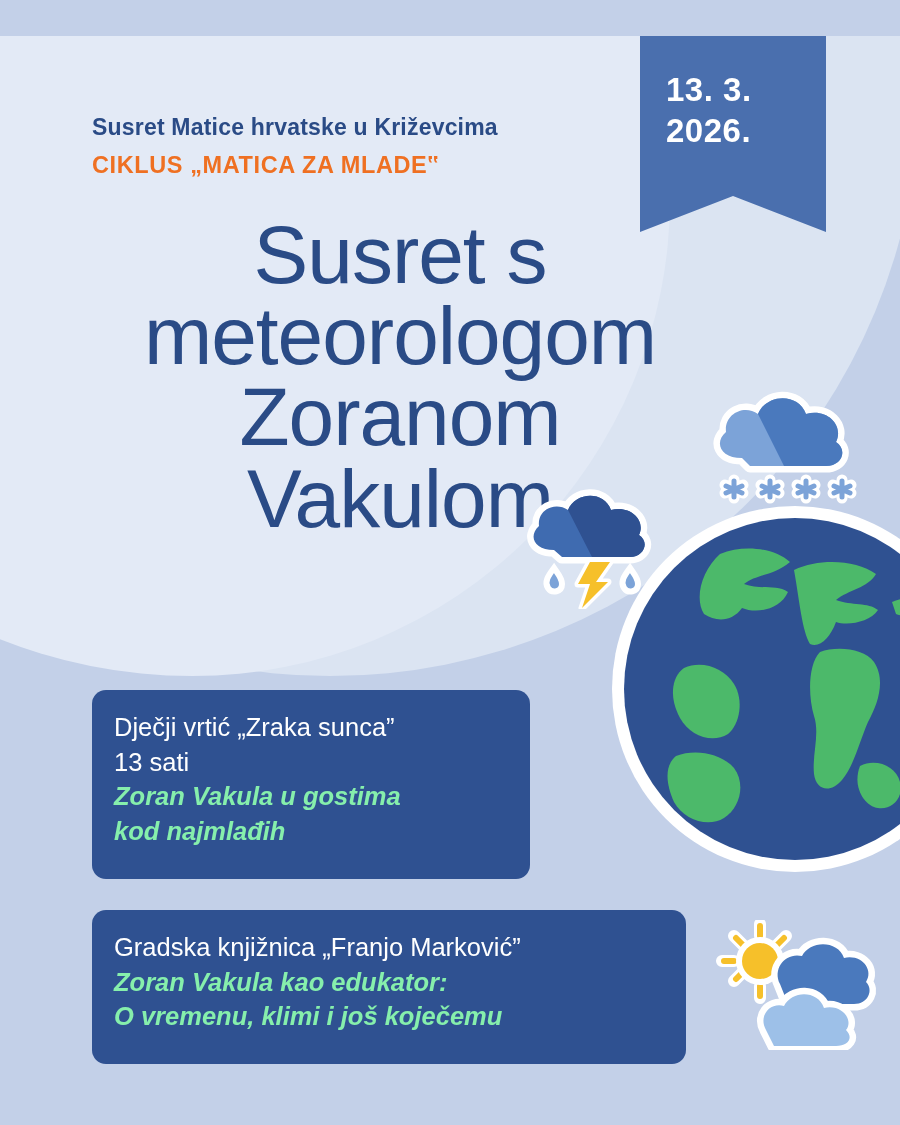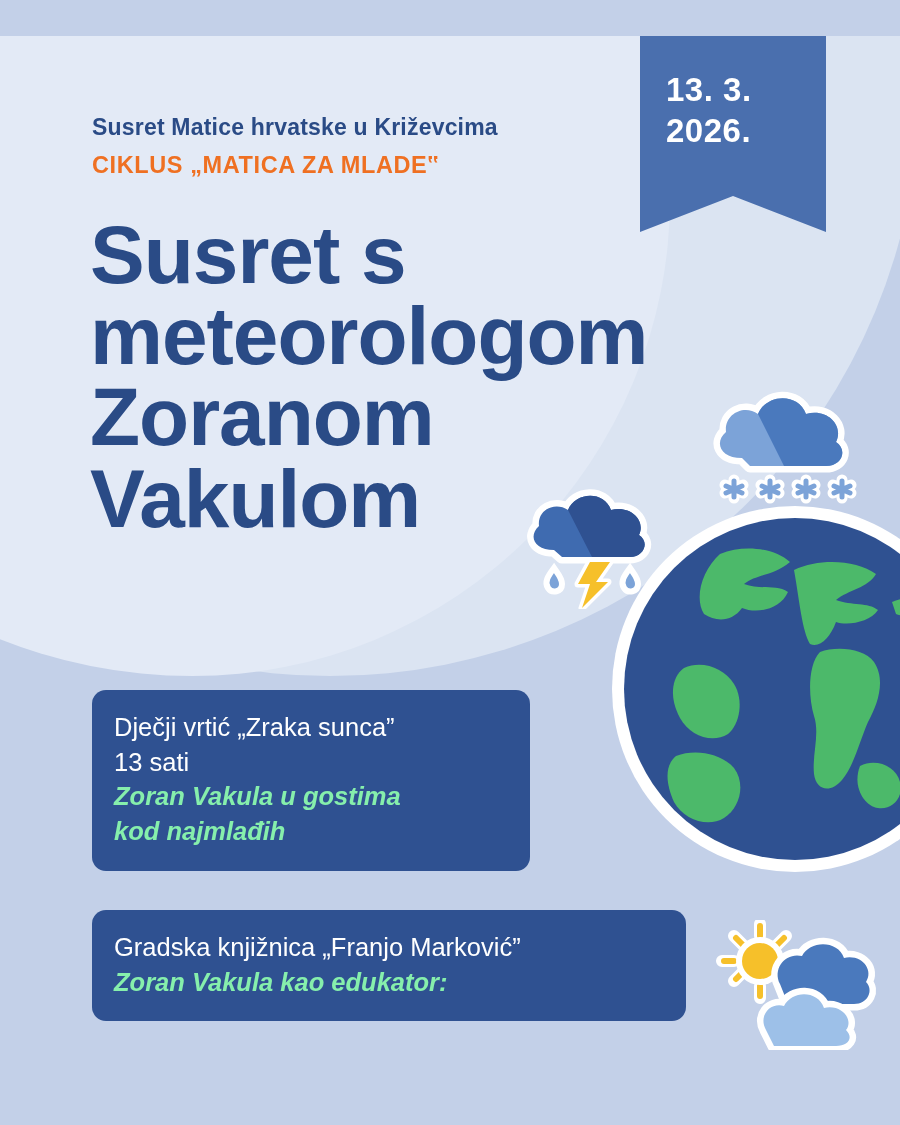--- a/index.html
+++ b/index.html
@@ -80,34 +80,35 @@
     color: #ef7022;
     letter-spacing: 0.6px;
   }
 
   .title {
     position: absolute;
     left: 90px;
     top: 178px;
     width: 620px;
     font-size: 82px;
-    font-weight: bold;
+    font-weight: normal;
     color: #2a4b86;
     line-height: 0.99;
     letter-spacing: -1px;
+    text-align: center;
   }
 
   
   .card {
     position: absolute;
     background: #2f5191;
     border-radius: 14px;
     color: #ffffff;
     box-sizing: border-box;
-    padding: 20px 26px 22px 22px;
+    padding: 20px 26px 30px 22px;
   }
   .card-1 {
     left: 92px;
     top: 654px;
     width: 438px;
   }
   .card-2 {
     left: 92px;
     top: 874px;
     width: 594px;
@@ -232,15 +233,16 @@
   <div class="card card-1">
     <div class="line">Dječji vrtić  „Zraka sunca”</div>
     <div class="line">13 sati</div>
     <div class="line em">Zoran Vakula u gostima</div>
     <div class="line em">kod najmlađih</div>
   </div>
 
   <div class="card card-2">
     <div class="line">Gradska knjižnica „Franjo Marković”</div>
     <div class="line em">Zoran Vakula kao edukator:</div>
+    <div class="line em">O vremenu, klimi i još koječemu</div>
   </div>
 
 </div>
 
 </body></html>

